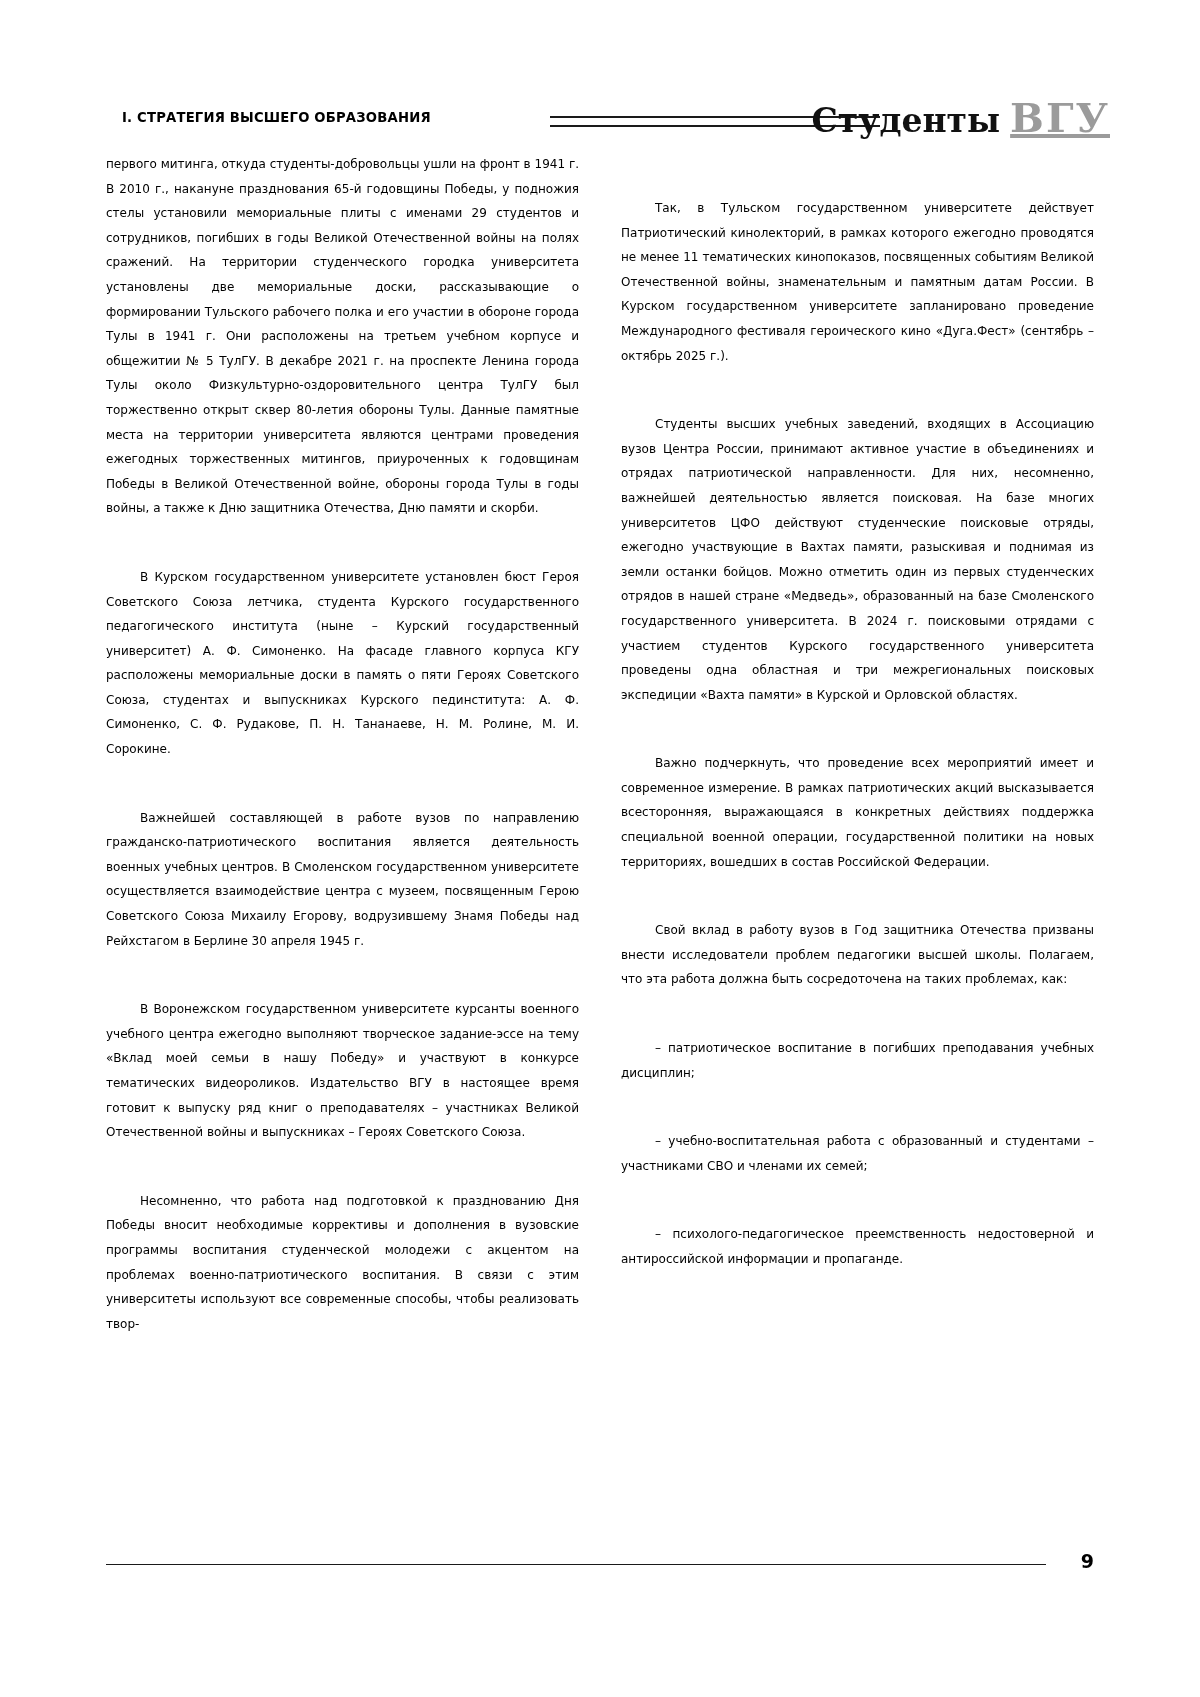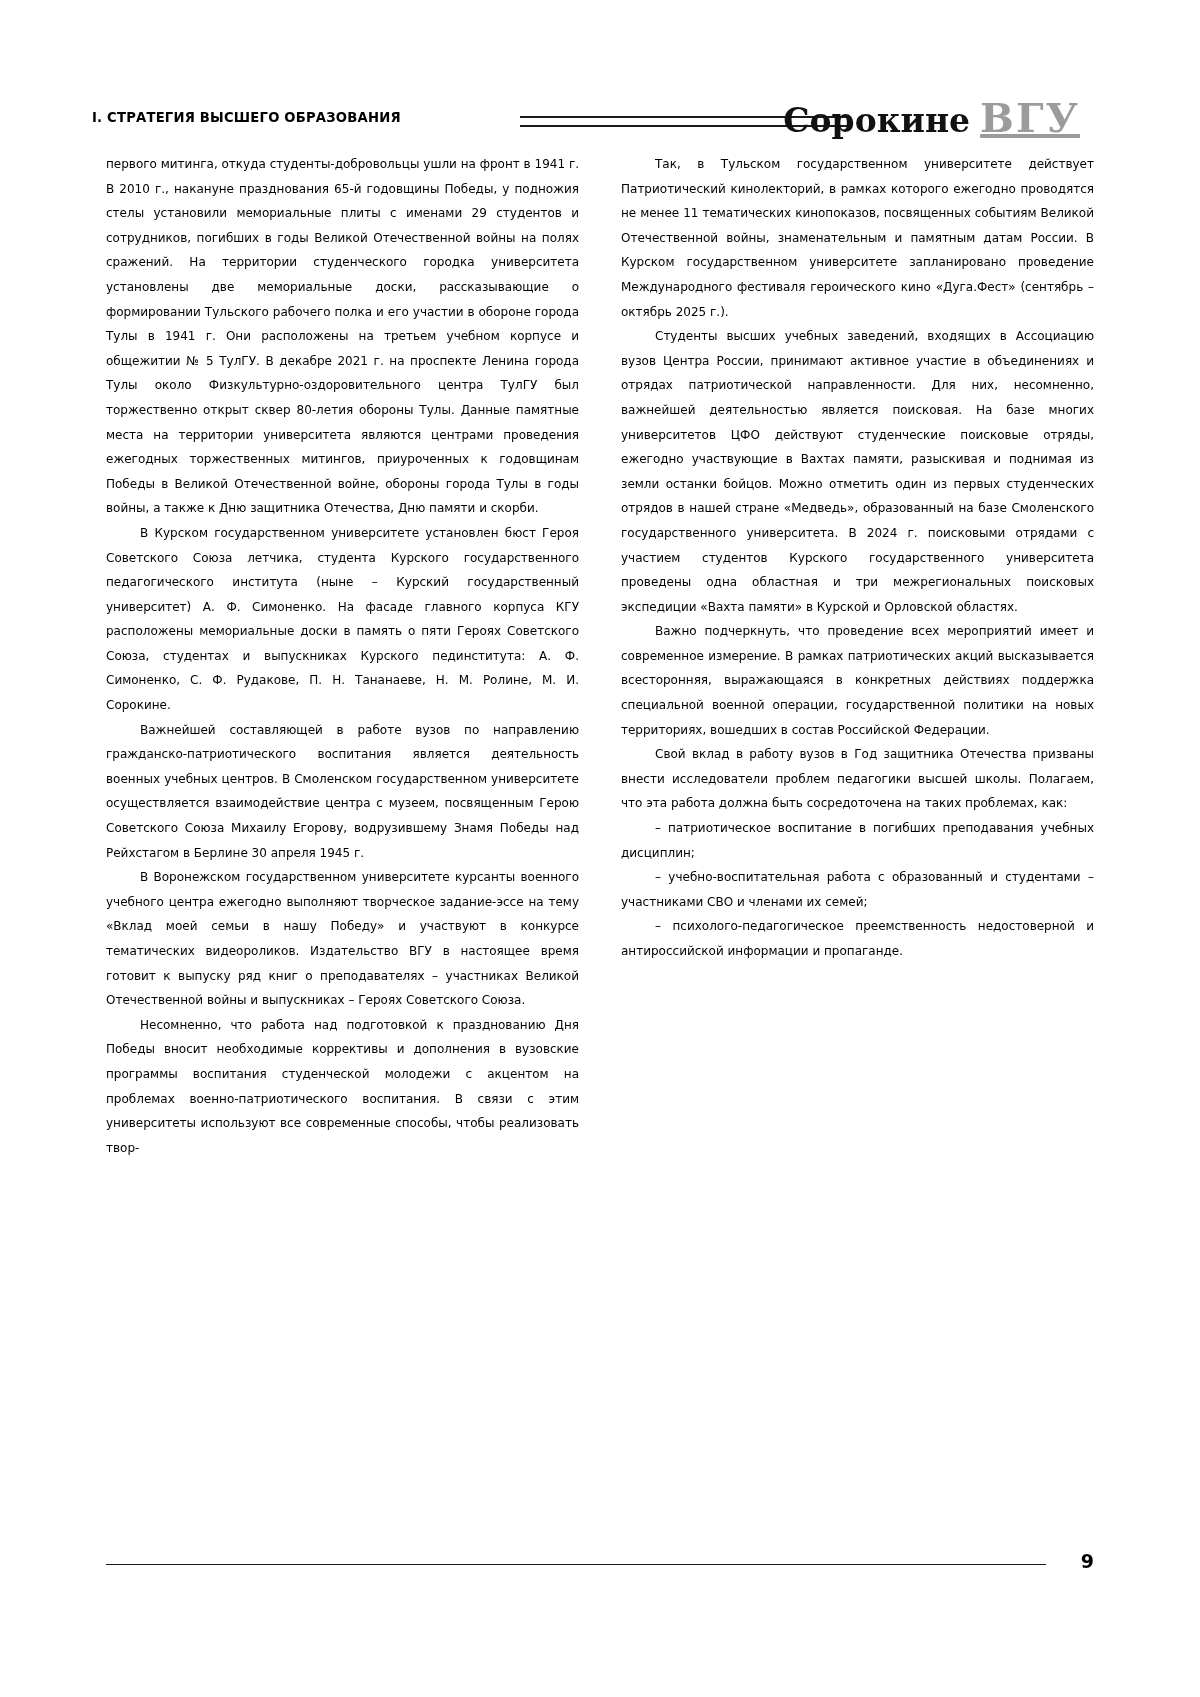--- a/index.html
+++ b/index.html
@@ -19,21 +19,21 @@
     position: absolute;
     left: 0; top: 0;
     width: 1200px;
     height: 1697px;
     box-sizing: border-box;
     padding: 0;
   }
   
   .header {
     position: absolute;
-    left: 92px;
+    left: 122px;
     top: 98px;
     width: 988px;
     height: 46px;
   }
   .header-left {
     position: absolute;
     left: 0;
     top: 12px;
     font-size: 13.2px;
     font-weight: bold;
@@ -91,20 +91,21 @@
     font-size: 12px;
     line-height: 24.6px;
     text-align: justify;
     text-justify: inter-word;
     hyphens: manual;
     font-family: "DejaVu Sans", sans-serif;
     color: #000;
   }
   p.indent {
     text-indent: 34px;
+    margin-top: 44px;
   }
   p.noindent {
     text-indent: 0;
   }
   
   .footer {
     position: absolute;
     left: 106px;
     top: 1556px;
     width: 988px;
@@ -128,21 +129,21 @@
 </style>
 </head>
 <body>
 
 <div class="page">
 
   <div class="header">
     <div class="header-left">I. СТРАТЕГИЯ ВЫСШЕГО ОБРАЗОВАНИЯ</div>
     <div class="header-rule"></div>
     <div class="masthead">
-      <span class="vestnik">Сорокине</span><span class="vgu">ВГУ</span>
+      <span class="vestnik">Студенты</span><span class="vgu">ВГУ</span>
     </div>
   </div>
 
   <div class="columns">
     <div class="col">
       <p class="par noindent">первого митинга, откуда студенты-добровольцы ушли на фронт в 1941 г. В 2010 г., накануне празднования 65-й годовщины Победы, у подножия стелы установили мемориальные плиты с именами 29 студентов и сотрудников, погибших в годы Великой Отечественной войны на полях сражений. На территории студенческого городка университета установлены две мемориальные доски, рассказывающие о формировании Тульского рабочего полка и его участии в обороне города Тулы в 1941 г. Они расположены на третьем учебном корпусе и общежитии № 5 ТулГУ. В декабре 2021 г. на проспекте Ленина города Тулы около Физкультурно-оздоровительного центра ТулГУ был торжественно открыт сквер 80-летия обороны Тулы. Данные памятные места на территории университета являются центрами проведения ежегодных торжественных митингов, приуроченных к годовщинам Победы в Великой Отечественной войне, обороны города Тулы в годы войны, а также к Дню защитника Отечества, Дню памяти и скорби.</p>
       <p class="par indent">В Курском государственном университете установлен бюст Героя Советского Союза летчика, студента Курского государственного педагогического института (ныне – Курский государственный университет) А. Ф. Симоненко. На фасаде главного корпуса КГУ расположены мемориальные доски в память о пяти Героях Советского Союза, студентах и выпускниках Курского пединститута: А. Ф. Симоненко, С. Ф. Рудакове, П. Н. Тананаеве, Н. М. Ролине, М. И. Сорокине.</p>
       <p class="par indent">Важнейшей составляющей в работе вузов по направлению гражданско-патриотического воспитания является деятельность военных учебных центров. В Смоленском государственном университете осуществляется взаимодействие центра с музеем, посвященным Герою Советского Союза Михаилу Егорову, водрузившему Знамя Победы над Рейхстагом в Берлине 30 апреля 1945 г.</p>
       <p class="par indent">В Воронежском государственном университете курсанты военного учебного центра ежегодно выполняют творческое задание-эссе на тему «Вклад моей семьи в нашу Победу» и участвуют в конкурсе тематических видеороликов. Издательство ВГУ в настоящее время готовит к выпуску ряд книг о преподавателях – участниках Великой Отечественной войны и выпускниках – Героях Советского Союза.</p>
       <p class="par indent">Несомненно, что работа над подготовкой к празднованию Дня Победы вносит необходимые коррективы и дополнения в вузовские программы воспитания студенческой молодежи с акцентом на проблемах военно-патриотического воспитания. В связи с этим университеты используют все современные способы, чтобы реализовать твор-</p>

